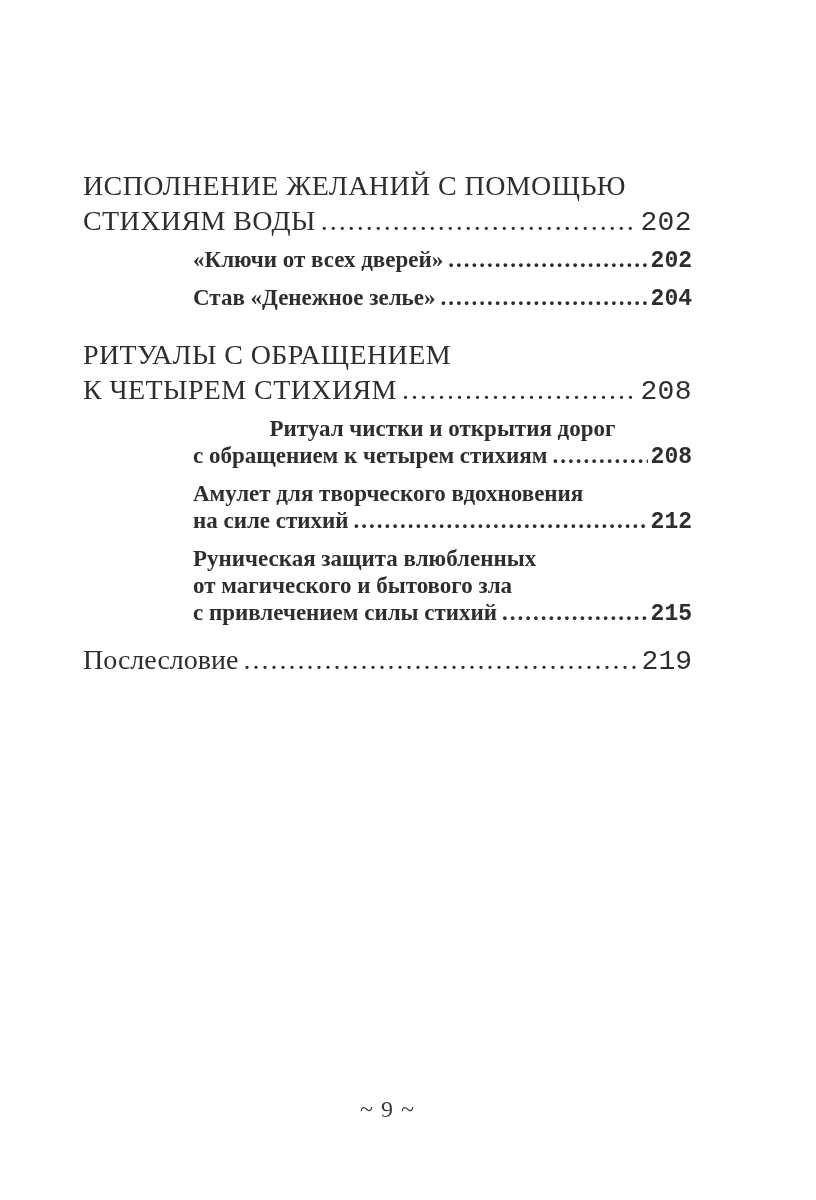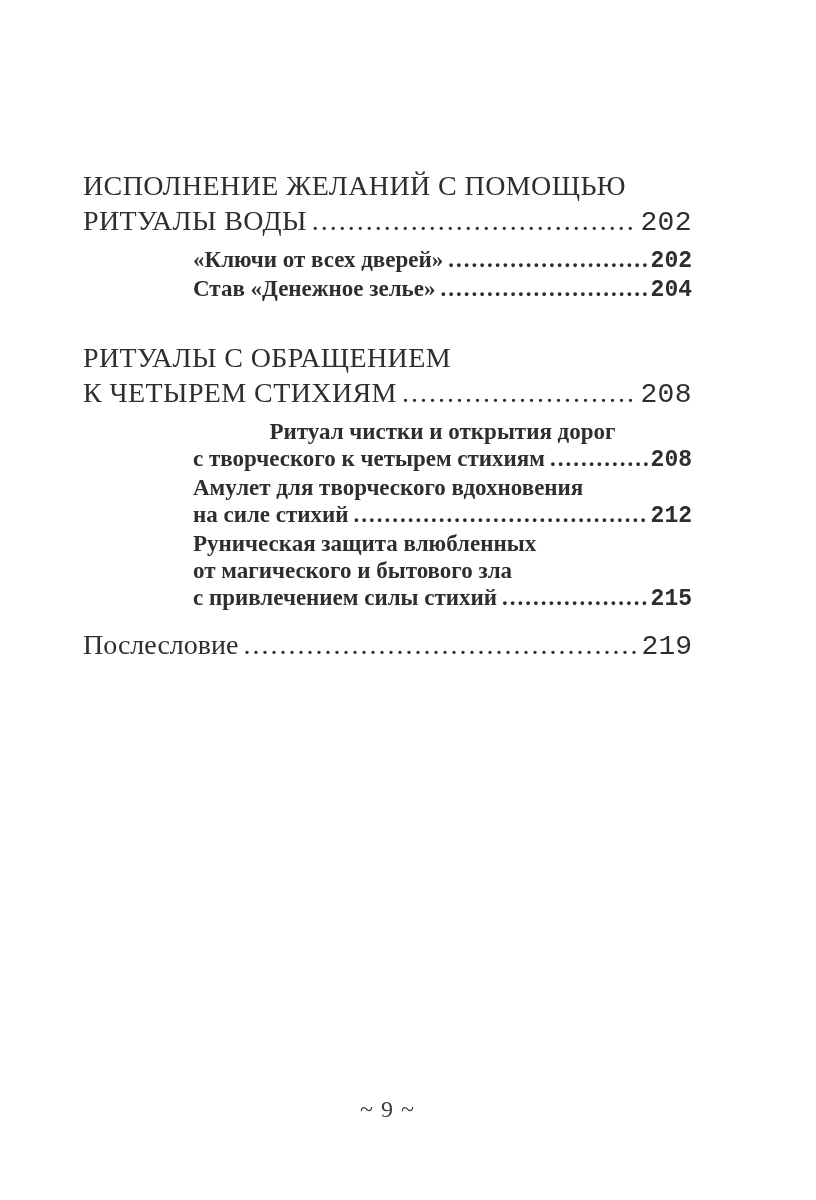--- a/index.html
+++ b/index.html
@@ -37,23 +37,24 @@
     font-size: 28px;
     line-height: 35px;
     font-weight: 400;
     margin-top: 14px;
   }
   .entry.sub {
     font-size: 23px;
     line-height: 27px;
     font-weight: 700;
     margin-left: 110px;
+    margin-top: 9px;
   }
   .entry.sub.after-chapter { margin-top: 6px; text-align: center; }
-  .entry.chapter.not-first { margin-top: 36px; }
+  .entry.chapter.not-first { margin-top: 24px; }
   .line { display: block; }
   .dotline {
     display: flex;
     align-items: baseline;
     width: 100%;
   }
   .dotline .title { flex: 0 0 auto; white-space: nowrap; }
   .leader {
     flex: 1 1 auto;
     overflow: hidden;
@@ -86,21 +87,21 @@
 </head>
 <body>
 
 <div class="page">
 
   <div class="toc">
 
     <div class="entry chapter">
       <span class="line">ИСПОЛНЕНИЕ ЖЕЛАНИЙ С ПОМОЩЬЮ</span>
       <div class="dotline">
-        <span class="title">РИТУАЛЫ ВОДЫ</span>
+        <span class="title">СТИХИЯМ ВОДЫ</span>
         <span class="leader"></span>
         <span class="pagenum">202</span>
       </div>
     </div>
 
     <div class="entry sub after-chapter">
       <div class="dotline">
         <span class="title">«Ключи от всех дверей»</span>
         <span class="leader"></span>
         <span class="pagenum">202</span>
@@ -120,21 +121,21 @@
       <div class="dotline">
         <span class="title">К ЧЕТЫРЕМ СТИХИЯМ</span>
         <span class="leader"></span>
         <span class="pagenum">208</span>
       </div>
     </div>
 
     <div class="entry sub after-chapter">
       <span class="line">Ритуал чистки и открытия дорог</span>
       <div class="dotline">
-        <span class="title">с творческого к четырем стихиям</span>
+        <span class="title">с обращением к четырем стихиям</span>
         <span class="leader"></span>
         <span class="pagenum">208</span>
       </div>
     </div>
 
     <div class="entry sub">
       <span class="line">Амулет для творческого вдохновения</span>
       <div class="dotline">
         <span class="title">на силе стихий</span>
         <span class="leader"></span>

